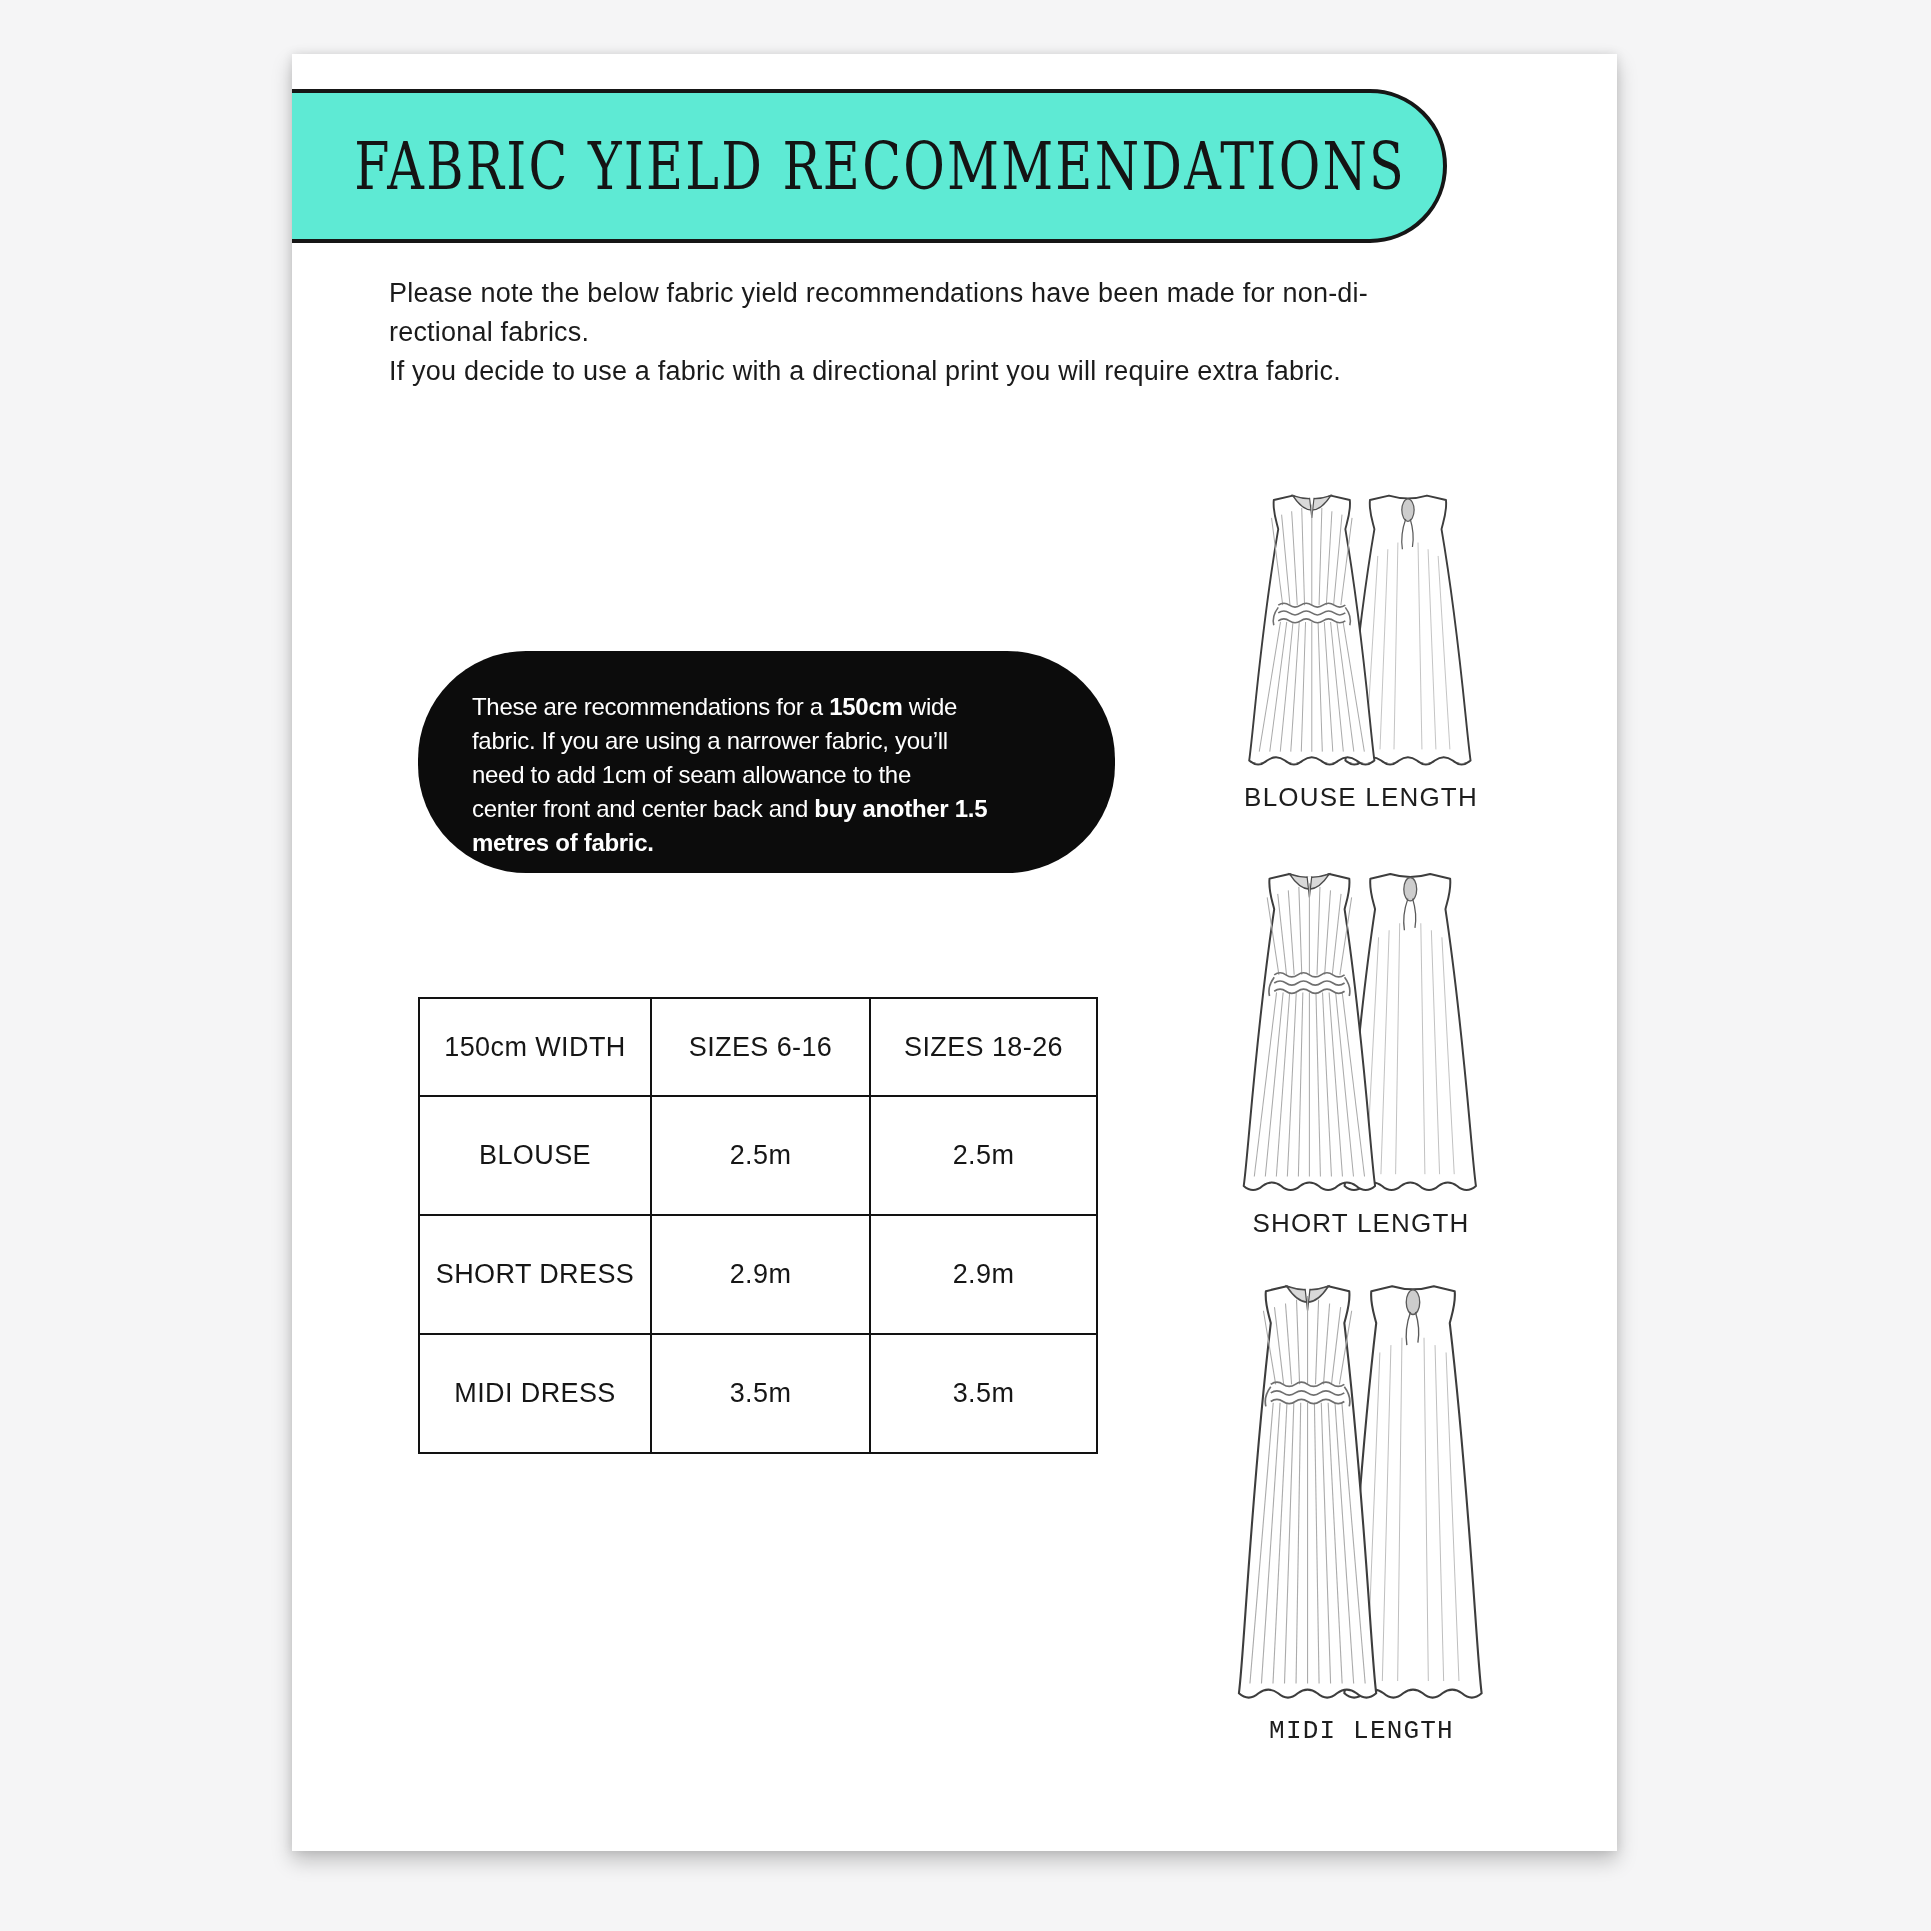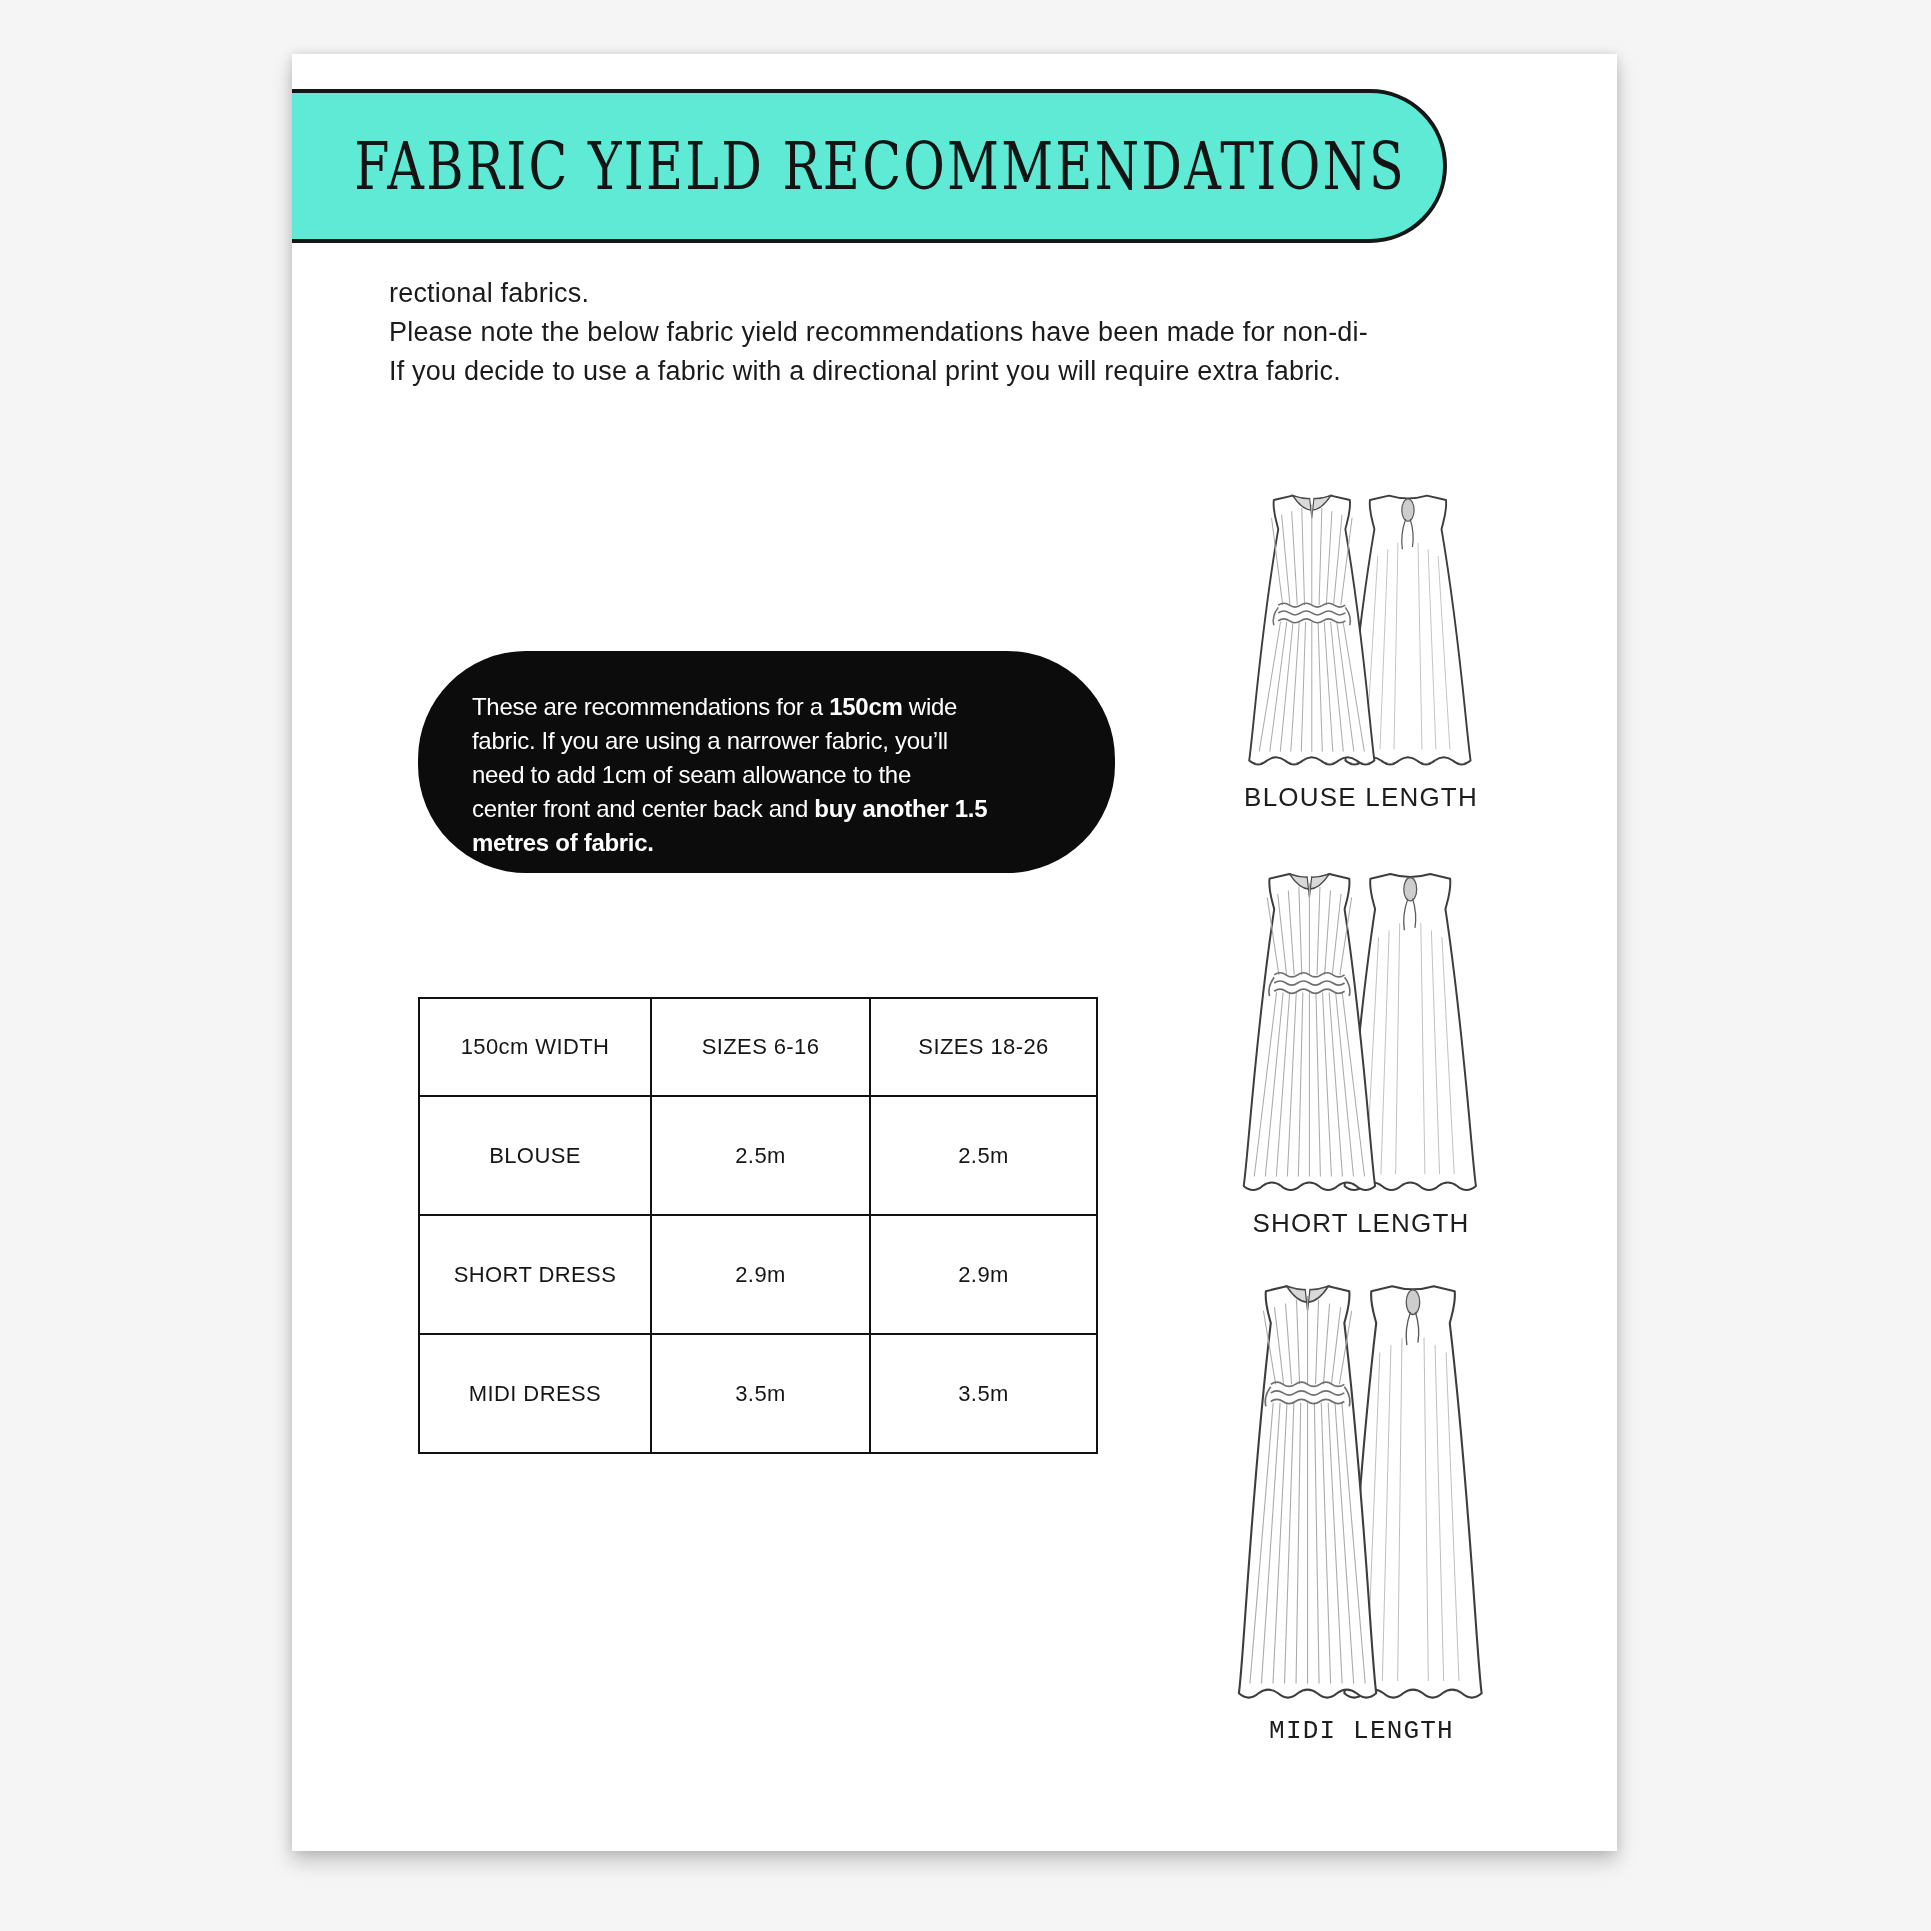--- a/index.html
+++ b/index.html
@@ -52,21 +52,21 @@
   .callout .b{font-weight:700;}
   
   table.yield{
     position:absolute;left:126px;top:943px;
     border-collapse:collapse;
     table-layout:fixed;
   }
   table.yield td,table.yield th{
     border:2.4px solid #121212;
     text-align:center;vertical-align:middle;
-    font-size:22px;font-weight:400;letter-spacing:0.4px;color:#161616;
+    font-size:27px;font-weight:400;letter-spacing:0.4px;color:#161616;
     background:#fff;
     padding:0;
   }
   table.yield th{height:96px;}
   table.yield td{height:117px;}
   .c0{width:230px;}
   .c1{width:217px;}
   .c2{width:225px;}
   th.dark{background:#0c0c0c;color:#ffffff;}
   
@@ -87,22 +87,22 @@
 </head>
 <body>
 
 <div class="page">
 
   <div class="capsule">
     <h1 class="page-title">FABRIC YIELD RECOMMENDATIONS</h1>
   </div>
 
   <div class="intro">
+    <div>Please note the below fabric yield recommendations have been made for non-di-</div>
     <div>rectional fabrics.</div>
-    <div>Please note the below fabric yield recommendations have been made for non-di-</div>
     <div>If you decide to use a fabric with a directional print you will require extra fabric.</div>
   </div>
 
   <div class="callout">
     <div class="line"><span>These are recommendations for a </span><span class="b">150cm</span><span> wide</span></div>
     <div class="line"><span>fabric. If you are using a narrower fabric, you’ll</span><span class="b"></span><span></span></div>
     <div class="line"><span>need to add 1cm of seam allowance to the</span><span class="b"></span><span></span></div>
     <div class="line"><span>center front and center back and </span><span class="b">buy another 1.5</span><span></span></div>
     <div class="line"><span></span><span class="b">metres of fabric.</span><span></span></div>
   </div>

